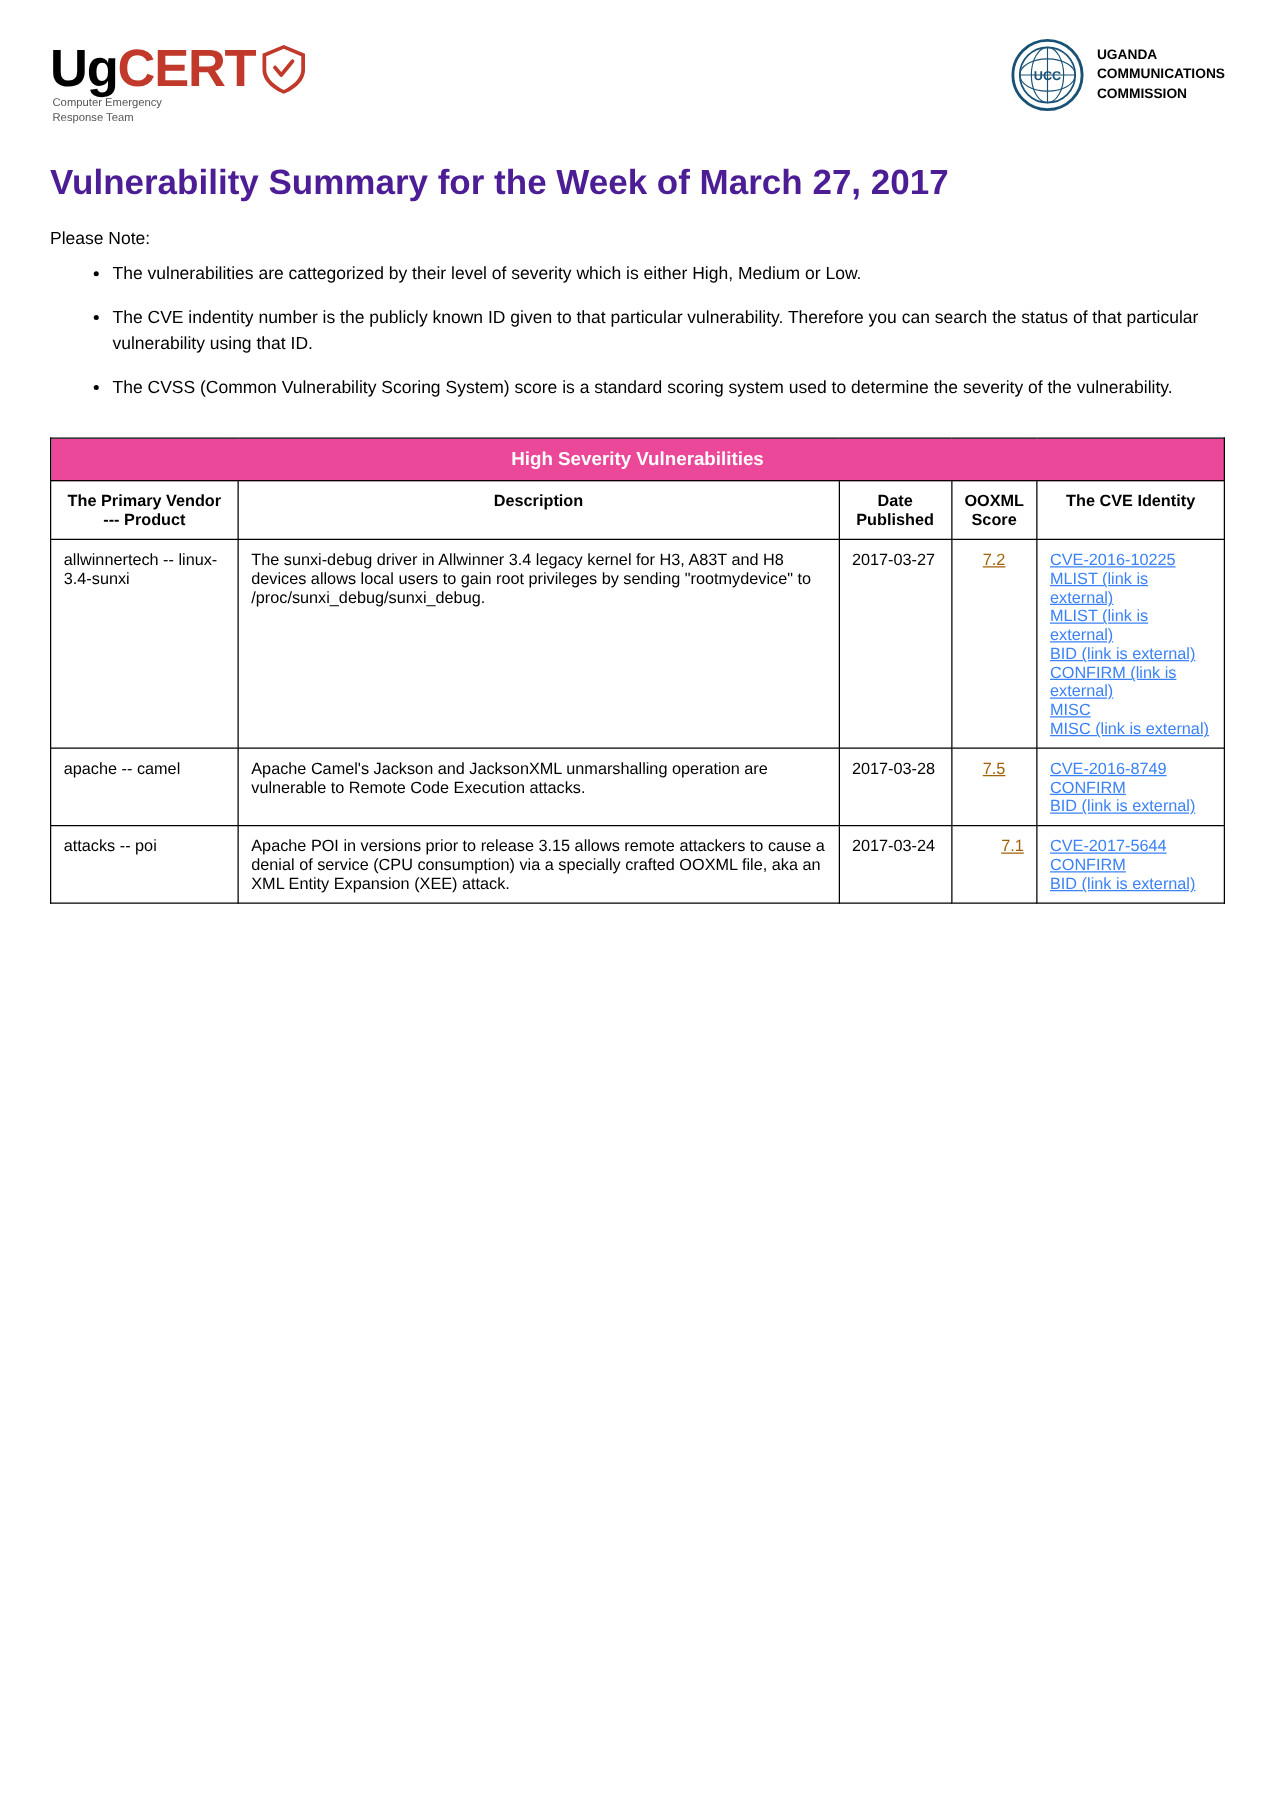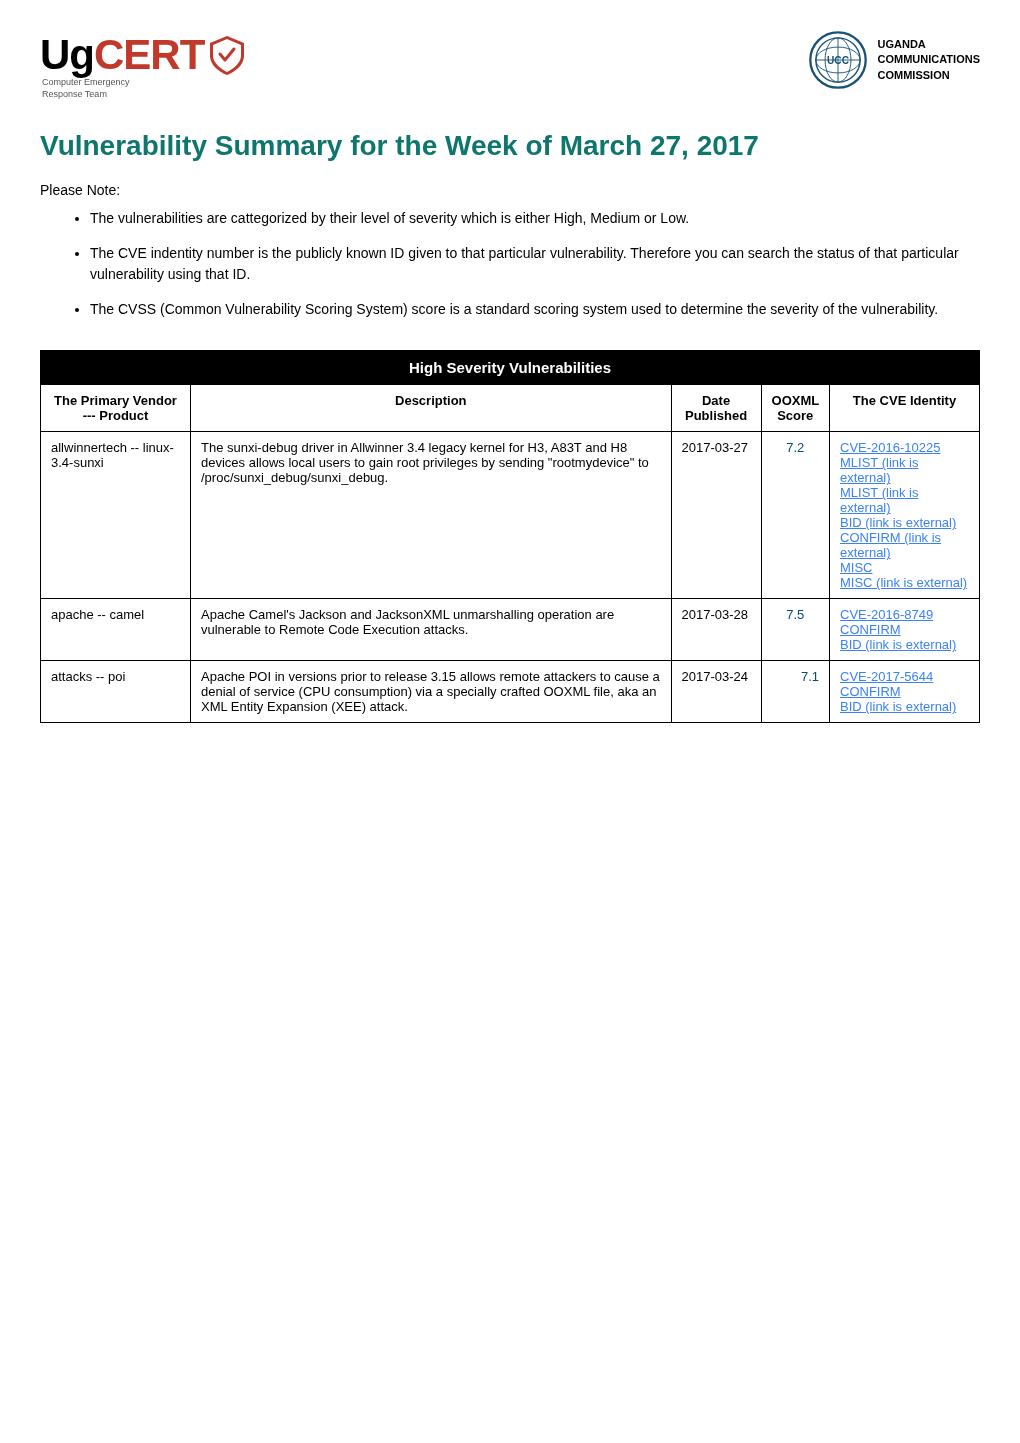--- a/index.html
+++ b/index.html
@@ -29,21 +29,21 @@
     .ucc-text {
       font-size: 11px;
       font-weight: bold;
       line-height: 1.4;
       color: #000;
     }
     .page-title {
       font-size: 28px;
       font-weight: bold;
       margin: 20px 0 20px 0;
-      color: #0f766e;
+      color: #4c1d95;
     }
     .please-note {
       font-size: 14px;
       margin-bottom: 10px;
       color: #000;
     }
     .bullet-list {
       list-style: disc;
       padding-left: 50px;
       margin-bottom: 30px;
@@ -59,33 +59,34 @@
       border-collapse: collapse;
       border: 1px solid #000;
     }
     .table-section th, .table-section td {
       border: 1px solid #000;
       padding: 8px 10px;
       vertical-align: top;
       font-size: 13px;
     }
     .table-header-row td {
-      background: #000000;
+      background: #ec4899;
       color: #fff;
       font-weight: bold;
       font-size: 15px;
       text-align: center;
       margin-left: 45px;
     }
     .col-header {
       font-weight: bold;
       font-size: 13px;
     }
     .cvss-link {
-      color: #0c4a6e;
+      color: #a16207;
+      text-decoration: underline;
       cursor: pointer;
     }
     .cve-link {
       color: #3b82f6;
       text-decoration: underline;
       display: block;
       cursor: pointer;
     }
     .col-date { width: 90px; }
     .col-cvss { width: 55px; text-align: center; }

